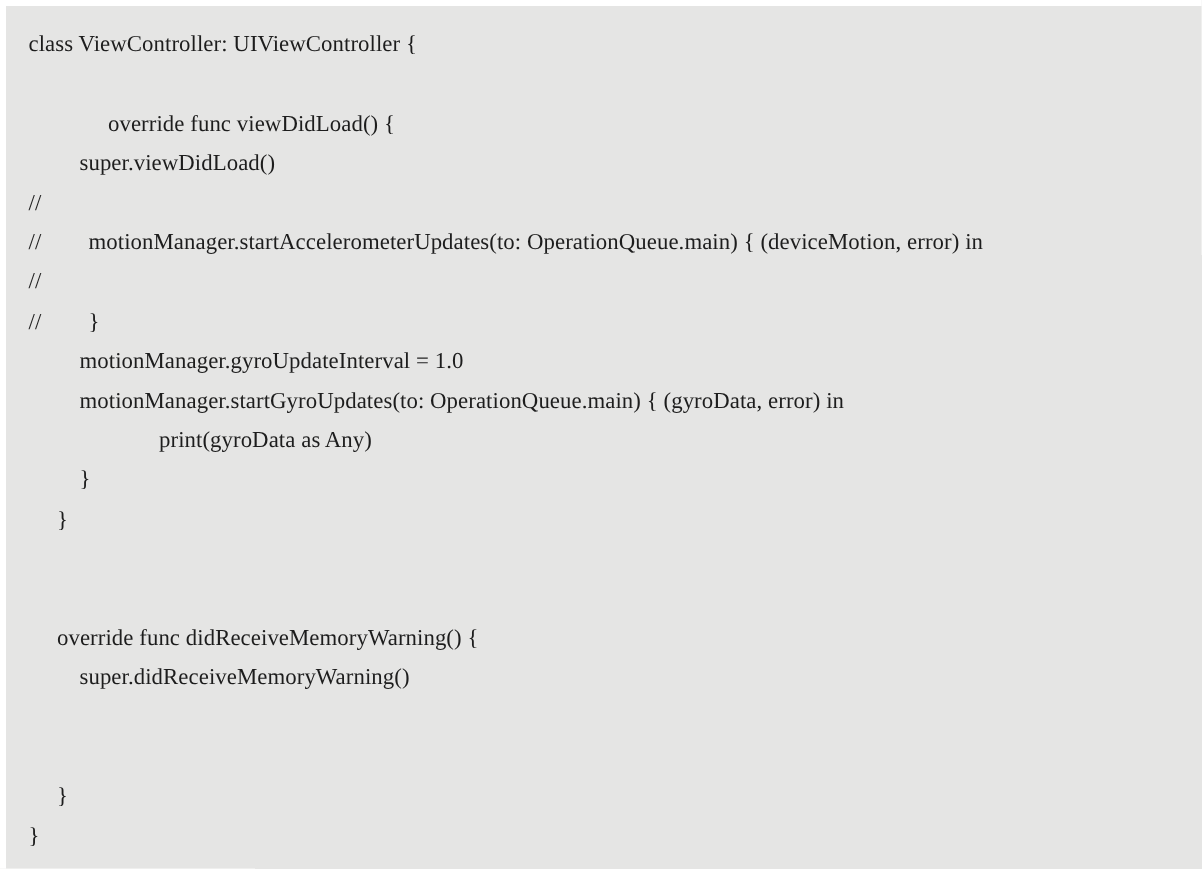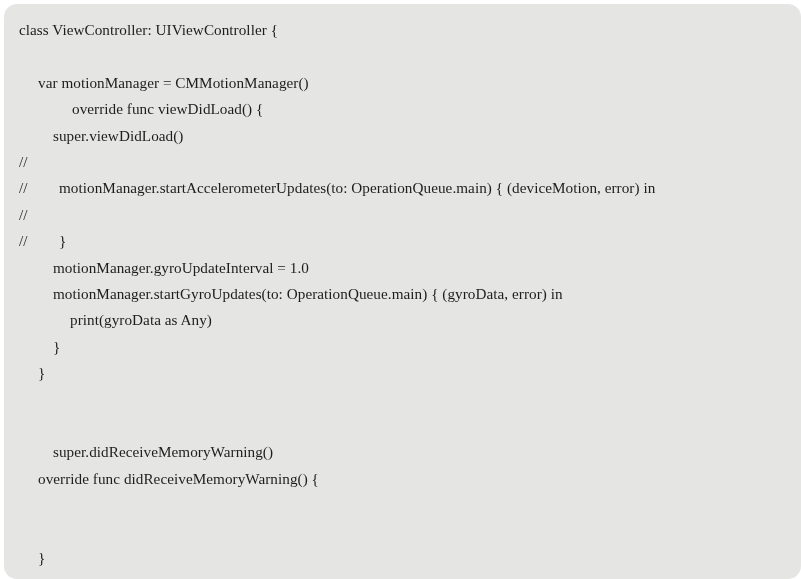--- a/index.html
+++ b/index.html
@@ -69,38 +69,37 @@
   .i0 { padding-left: 15px; }
   .i1 { padding-left: 34px; }
   .i2 { padding-left: 49px; }
   .i3 { padding-left: 66px; }
   .i-cmt0 { padding-left: 55px; }
   .i-cmt1 { padding-left: 71px; }
 </style>
 </head>
 <body style="background: rgb(255, 255, 255);">
 
-<div id="code-listing" style="background: rgb(229, 229, 228); border-radius: 13px;">
+<div id="code-listing" style="background: rgb(229, 229, 228);">
   <div class="code-block" id="code-block">
       <div class="code-line" style="color: rgb(29, 29, 29);"><span class="code-text i0" style="color: rgb(29, 29, 29);">class ViewController: UIViewController {</span></div>
       <div class="code-line blank" style="color: rgb(29, 29, 29);"></div>
-      <div class="code-line" style="color: rgb(29, 29, 29);"><span class="code-text i1" style="color: rgb(29, 29, 29);">var motionManager = CMMotionManager()</span></div>
       <div class="code-line" style="color: rgb(29, 29, 29);"><span class="code-text i1" style="color: rgb(29, 29, 29); margin-left: 34px;">override func viewDidLoad() {</span></div>
       <div class="code-line" style="color: rgb(29, 29, 29);"><span class="code-text i2" style="color: rgb(29, 29, 29);">super.viewDidLoad()</span></div>
       <div class="code-line" style="color: rgb(29, 29, 29);"><span class="cmt-mark" style="color: rgb(29, 29, 29);">//</span></div>
       <div class="code-line" style="color: rgb(29, 29, 29);"><span class="cmt-mark" style="color: rgb(29, 29, 29);">//</span><span class="code-text i-cmt0" style="color: rgb(29, 29, 29);">motionManager.startAccelerometerUpdates(to: OperationQueue.main) { (deviceMotion, error) in</span></div>
       <div class="code-line" style="color: rgb(29, 29, 29);"><span class="cmt-mark" style="color: rgb(29, 29, 29);">//</span></div>
       <div class="code-line" style="color: rgb(29, 29, 29);"><span class="cmt-mark" style="color: rgb(29, 29, 29);">//</span><span class="code-text i-cmt0" style="color: rgb(29, 29, 29);">}</span></div>
       <div class="code-line" style="color: rgb(29, 29, 29);"><span class="code-text i2" style="color: rgb(29, 29, 29);">motionManager.gyroUpdateInterval = 1.0</span></div>
       <div class="code-line" style="color: rgb(29, 29, 29);"><span class="code-text i2" style="color: rgb(29, 29, 29);">motionManager.startGyroUpdates(to: OperationQueue.main) { (gyroData, error) in</span></div>
-      <div class="code-line" style="color: rgb(29, 29, 29);"><span class="code-text i3" style="color: rgb(29, 29, 29);">print(gyroData as Any)</span></div>
+      <div class="code-line" style="color: rgb(29, 29, 29); padding-left: 36px;"><span class="code-text i3" style="color: rgb(29, 29, 29);">print(gyroData as Any)</span></div>
       <div class="code-line" style="color: rgb(29, 29, 29);"><span class="code-text i2" style="color: rgb(29, 29, 29);">}</span></div>
       <div class="code-line" style="color: rgb(29, 29, 29);"><span class="code-text i1" style="color: rgb(29, 29, 29);">}</span></div>
       <div class="code-line blank" style="color: rgb(29, 29, 29);"></div>
       <div class="code-line blank" style="color: rgb(29, 29, 29);"></div>
+      <div class="code-line" style="color: rgb(29, 29, 29);"><span class="code-text i1" style="color: rgb(29, 29, 29);">override func didReceiveMemoryWarning() {</span></div>
       <div class="code-line" style="color: rgb(29, 29, 29);"><span class="code-text i2" style="color: rgb(29, 29, 29);">super.didReceiveMemoryWarning()</span></div>
-      <div class="code-line" style="color: rgb(29, 29, 29);"><span class="code-text i1" style="color: rgb(29, 29, 29);">override func didReceiveMemoryWarning() {</span></div>
       <div class="code-line blank" style="color: rgb(29, 29, 29);"></div>
       <div class="code-line blank" style="color: rgb(29, 29, 29);"></div>
       <div class="code-line" style="color: rgb(29, 29, 29);"><span class="code-text i1" style="color: rgb(29, 29, 29);">}</span></div>
       <div class="code-line" style="color: rgb(29, 29, 29);"><span class="code-text i0" style="color: rgb(29, 29, 29);">}</span></div>
     </div>
 </div>
 
 </body></html>

